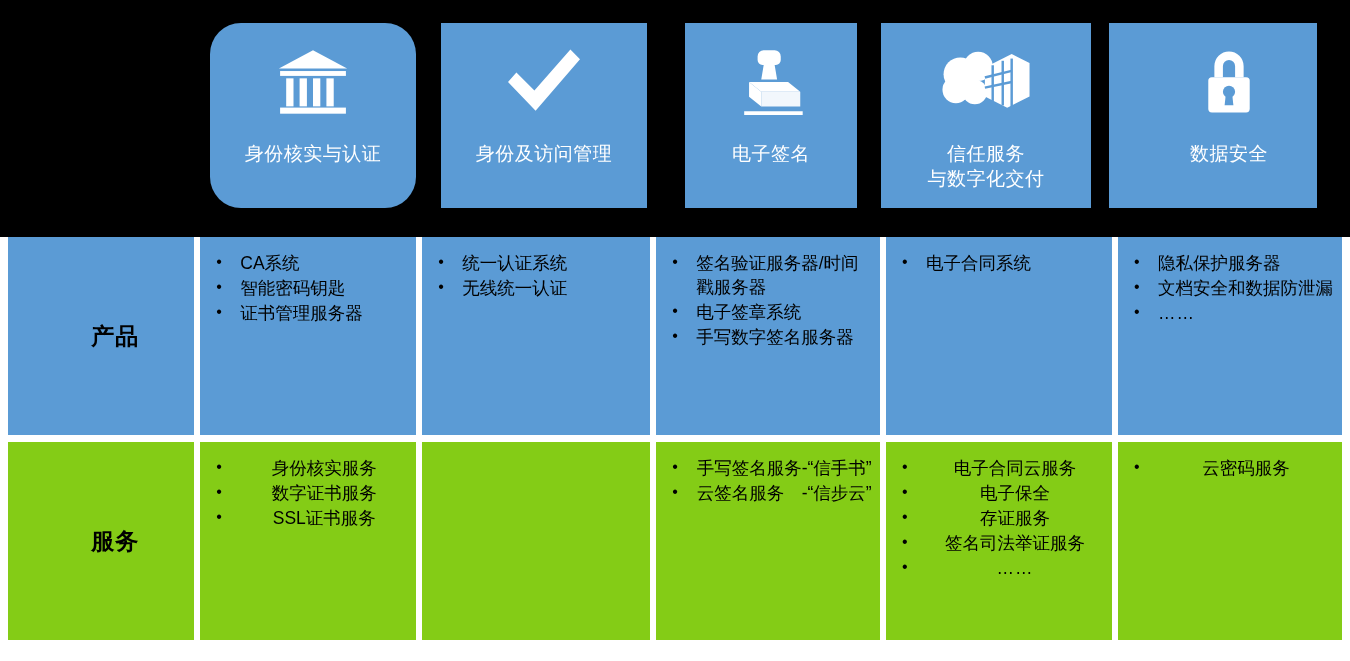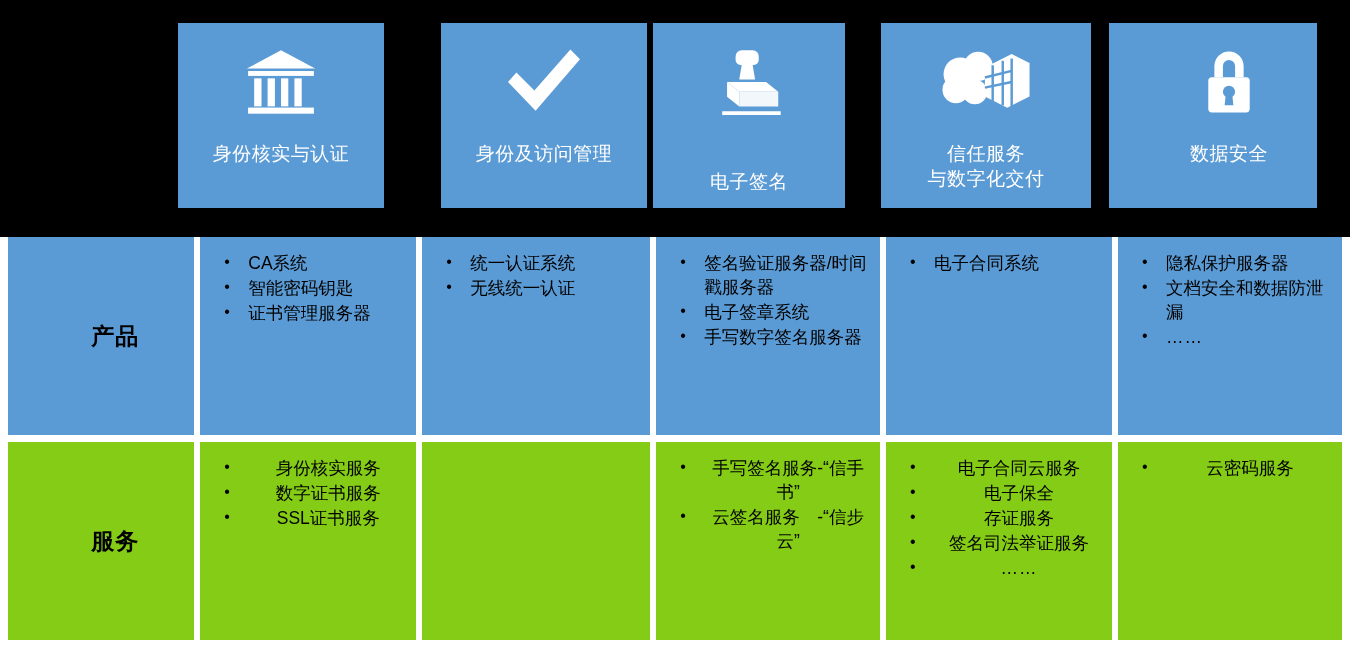--- a/index.html
+++ b/index.html
@@ -64,21 +64,21 @@
   .r2 .cell{background:#84cc16;text-align:center;}
 
   .rowhead{
     display:flex;align-items:center;justify-content:center;
     font-weight:bold;font-size:23px;color:#000000;
     letter-spacing:1px;
     padding-left:28px;
   }
 
   .bullets{
-    margin:0;padding:14px 8px 0 22px;
+    margin:0;padding:14px 8px 0 14px;
     list-style:none;
   }
   .bullets li{
     position:relative;
     padding-left:26px;
     font-size:17.5px;
     line-height:24px;
     color:#000000;
     margin-bottom:1px;
     word-break:break-all;
@@ -105,21 +105,21 @@
 </style>
 </head>
 <body>
 
 <div id="stage">
 
   <div class="top-band"></div>
 
   <div class="cards">
 
-    <div class="card w0" style="left:178px;width:206px;">
+    <div class="card w0" style="left:210px;width:206px;border-radius:31px;">
       <div class="icon-wrap">
         <svg width="78" height="78" viewBox="0 0 64 64" aria-hidden="true">
           <polygon points="32,6 60,21 4,21" fill="#ffffff"></polygon>
           <rect x="5" y="23" width="54" height="4" fill="#ffffff"></rect>
           <rect x="10" y="29" width="6" height="23" fill="#ffffff"></rect>
           <rect x="21" y="29" width="6" height="23" fill="#ffffff"></rect>
           <rect x="32" y="29" width="6" height="23" fill="#ffffff"></rect>
           <rect x="43" y="29" width="6" height="23" fill="#ffffff"></rect>
           <rect x="5" y="53" width="54" height="5" fill="#ffffff"></rect>
         </svg>
@@ -129,21 +129,21 @@
 
     <div class="card" style="left:441px;width:206px;">
       <div class="icon-wrap">
         <svg width="84" height="78" viewBox="0 0 70 64" aria-hidden="true">
           <path d="M5 32 L12 24 L27 39 L57 5 L65 13 L28 56 Z" fill="#ffffff"></path>
         </svg>
       </div>
       <div class="card-label">身份及访问管理</div>
     </div>
 
-    <div class="card" style="left:653px;width:192px;gap:28px;">
+    <div class="card" style="left:685px;width:172px;">
       <div class="icon-wrap">
         <svg width="78" height="78" viewBox="0 0 64 64" aria-hidden="true">
           <path d="M27 6 h8 a5 5 0 0 1 5 5 v3 a4 4 0 0 1 -4 4 h-1 l2 12 h-13 l2 -12 h-1 a4 4 0 0 1 -4 -4 v-3 a5 5 0 0 1 5 -5 z" fill="#ffffff"></path>
           <polygon points="14,32 46,32 56,40 24,40" fill="#ffffff"></polygon>
           <polygon points="14,32 24,40 24,52 14,44" fill="#ffffff"></polygon>
           <polygon points="24,40 56,40 56,52 24,52" fill="#ffffff" opacity="0.92"></polygon>
           <polygon points="10,56 58,56 58,59 10,59" fill="#ffffff"></polygon>
         </svg>
       </div>
       <div class="card-label">电子签名</div>

